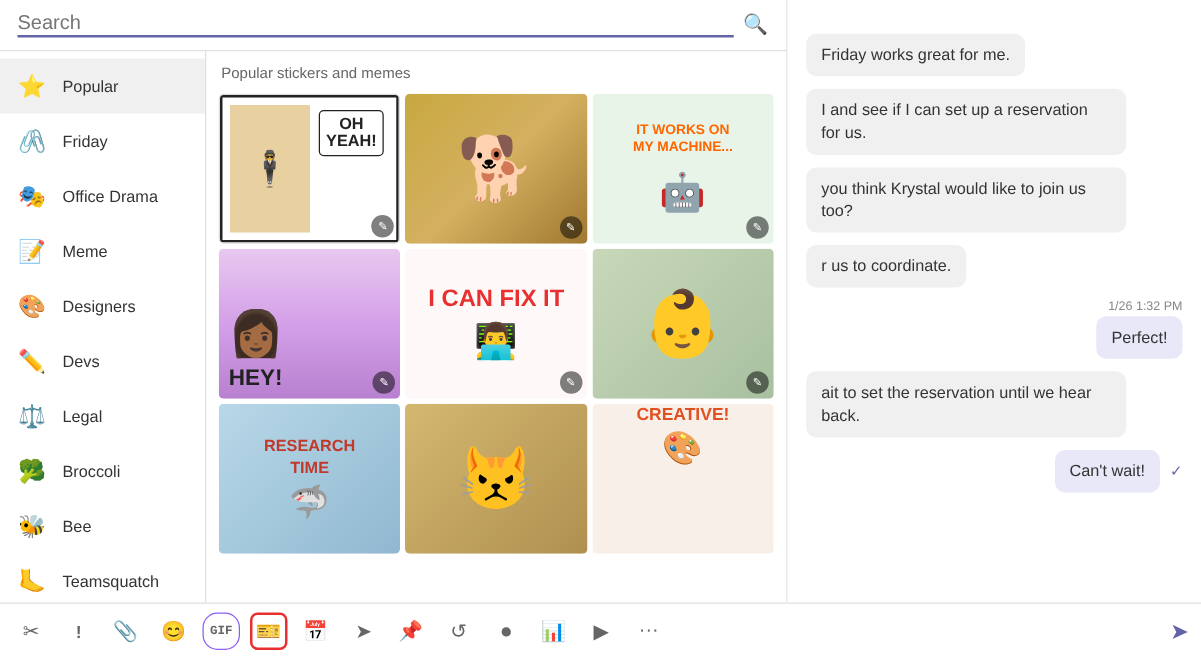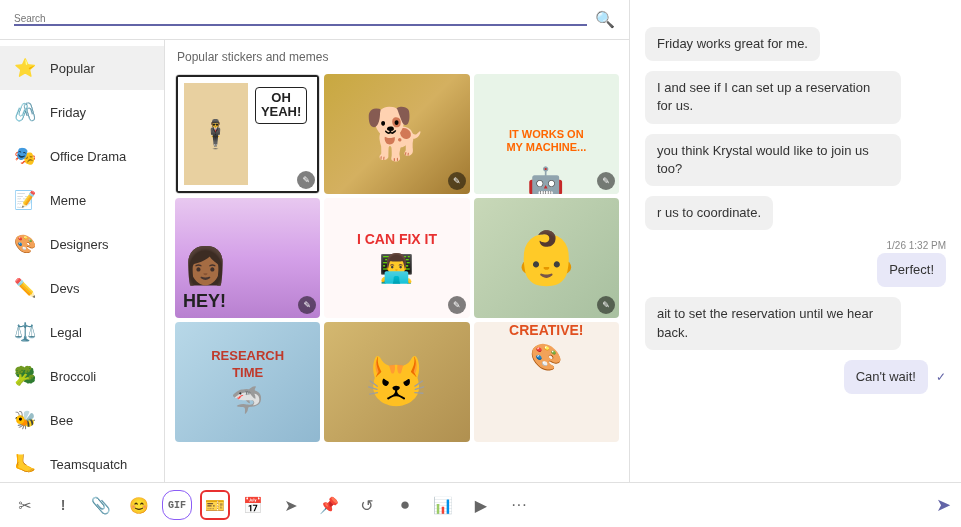--- a/index.html
+++ b/index.html
@@ -33,21 +33,21 @@
       border-bottom: 1px solid #e0e0e0;
       display: flex;
       align-items: center;
       gap: 8px;
     }
 
     .search-input {
       flex: 1;
       border: none;
       outline: none;
-      font-size: 10px;
+      font-size: 16px;
       color: #333;
       background: transparent;
       border-bottom: 2px solid #6264A7;
     }
 
     .search-icon-btn {
       color: #666;
       cursor: pointer;
       font-size: 16px;
     }
@@ -351,38 +351,38 @@
           </div>
 
           <div class="sticker-cell cell-2">
             <div style="width:100%;height:100%;background:linear-gradient(135deg,#c8a840 0%,#d4b060 50%,#a07830 100%);display:flex;align-items:center;justify-content:center;">
               <div style="font-size:50px;">🐕</div>
             </div>
             <div class="edit-badge">✎</div>
           </div>
 
           <div class="sticker-cell cell-3">
-            <div style="width:100%;height:100%;background:#e8f4e8;display:flex;flex-direction:column;align-items:center;justify-content:center;gap:11px;margin-top:30px;">
+            <div style="width:100%;height:100%;background:#e8f4e8;display:flex;flex-direction:column;align-items:center;justify-content:center;gap:11px;">
               <div style="font-size:11px;font-weight:900;color:#ff6600;text-align:center;line-height:1.2;text-transform:uppercase;">IT WORKS ON<br>MY MACHINE...</div>
               <div style="font-size:30px;">🤖</div>
             </div>
             <div class="edit-badge">✎</div>
           </div>
 
           <div class="sticker-cell cell-4">
             <div class="hey-panel">
               <div style="font-size:36px;margin-bottom:4px;">👩🏾</div>
               <div style="font-size:18px;font-weight:900;color:#222;">HEY!</div>
             </div>
             <div class="edit-badge">✎</div>
           </div>
 
           <div class="sticker-cell cell-5">
             <div style="width:100%;height:100%;background:#fff8f8;display:flex;flex-direction:column;align-items:center;justify-content:center;gap:4px;">
-              <div style="font-size:14px;font-weight:900;color:#e83030;text-align:center;line-height:1.2;text-transform:uppercase;">I CAN FIX IT</div>
+              <div style="font-size:19px;font-weight:900;color:#e83030;text-align:center;line-height:1.2;text-transform:uppercase;">I CAN FIX IT</div>
               <div style="font-size:28px;">👨‍💻</div>
             </div>
             <div class="edit-badge">✎</div>
           </div>
 
           <div class="sticker-cell cell-6">
             <div style="width:100%;height:100%;background:linear-gradient(135deg,#c8d8b8 0%,#a8c0a0 100%);display:flex;align-items:center;justify-content:center;">
               <div style="font-size:52px;">👶</div>
             </div>
             <div class="edit-badge">✎</div>

